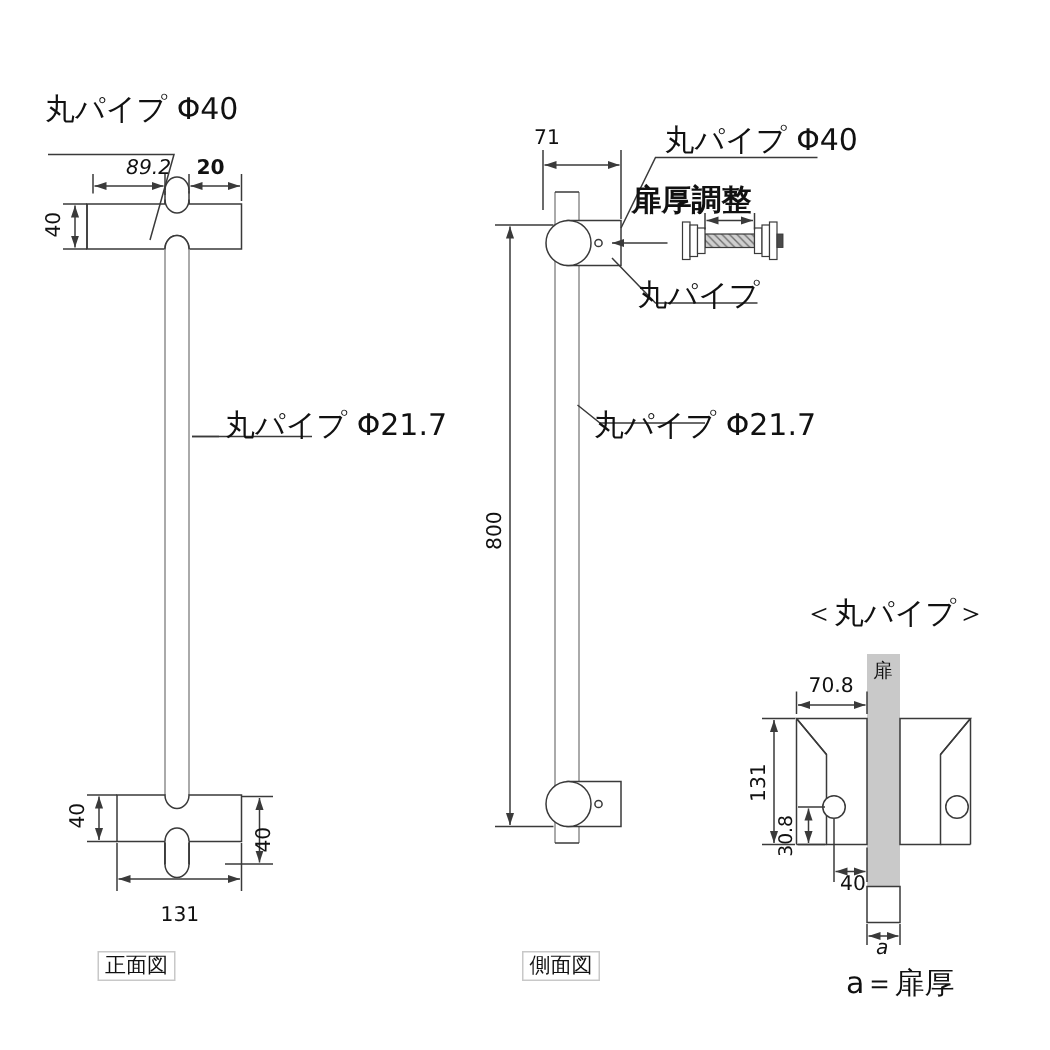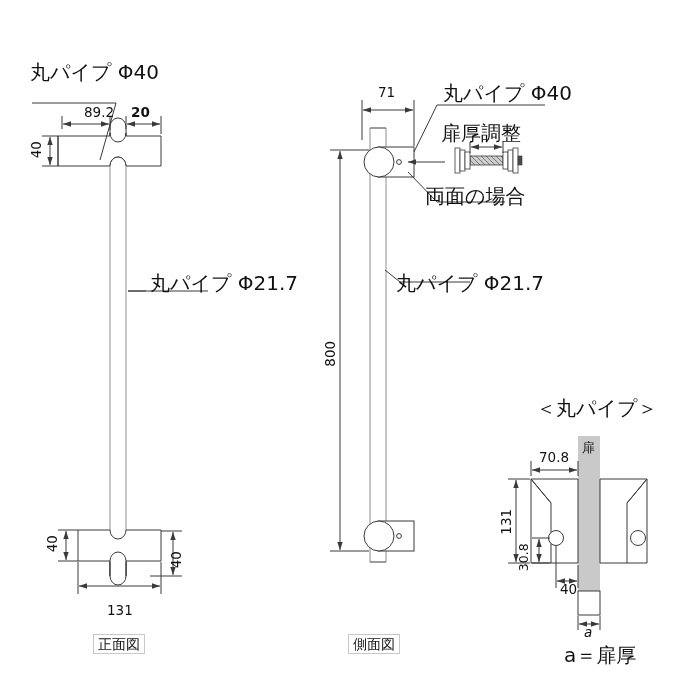--- a/index.html
+++ b/index.html
@@ -213,43 +213,43 @@
       <g stroke="#3a3a3a">
         <line x1="578" y1="616" x2="578" y2="630"></line>
         <line x1="600" y1="616" x2="600" y2="630"></line>
         <line x1="579" y1="624" x2="599" y2="624" marker-start="url(#ahr)" marker-end="url(#ah)"></line>
       </g>
     </g>
   </svg>
 
   <div class="lbl jp" style="left:30px;top:62px;">丸パイプ Φ40</div>
 
-  <div class="lbl num" style="left:84px;top:106px;">89.2</div>
+  <div class="lbl num" style="left:84px;top:106px;font-style:italic;">89.2</div>
 
   <div class="lbl num" style="left:131px;top:106px;font-weight:bold;">20</div>
 
   <div class="lbl num vert" style="left:28px;top:143px;transform:rotate(-90deg);">40</div>
 
   <div class="lbl jp" style="left:150px;top:273px;">丸パイプ Φ21.7</div>
 
   <div class="lbl num vert" style="left:44px;top:537px;transform:rotate(-90deg);">40</div>
 
   <div class="lbl num vert" style="left:168px;top:553px;transform:rotate(-90deg);">40</div>
 
   <div class="lbl num" style="left:107px;top:604px;">131</div>
 
-  <div class="viewtag lbl" style="left:65px;top:634px;margin-left:28px;">正面図</div>
-
-  <div class="lbl num" style="left:378px;top:86px;">71</div>
+  <div class="viewtag lbl" style="left:65px;top:634px;">正面図</div>
+
+  <div class="lbl num" style="left:356px;top:86px;">71</div>
 
   <div class="lbl jp" style="left:443px;top:83px;">丸パイプ Φ40</div>
 
-  <div class="lbl jp" style="left:441px;top:123px;">扉厚調整</div>
-
-  <div class="lbl jp" style="left:425px;top:186px;">両面の場合</div>
+  <div class="lbl jp" style="left:421px;top:123px;font-weight:bold;">扉厚調整</div>
+
+  <div class="lbl jp" style="left:425px;top:186px;">丸パイプ</div>
 
   <div class="lbl jp" style="left:396px;top:273px;">丸パイプ Φ21.7</div>
 
   <div class="lbl num vert" style="left:318px;top:347px;transform:rotate(-90deg);">800</div>
 
   <div class="viewtag lbl" style="left:348px;top:634px;">側面図</div>
 
   <div class="lbl jp" style="left:536px;top:398px;">＜丸パイプ＞</div>
 
   <div class="lbl jp" style="left:582px;top:441px;font-size:13px;">扉</div>

